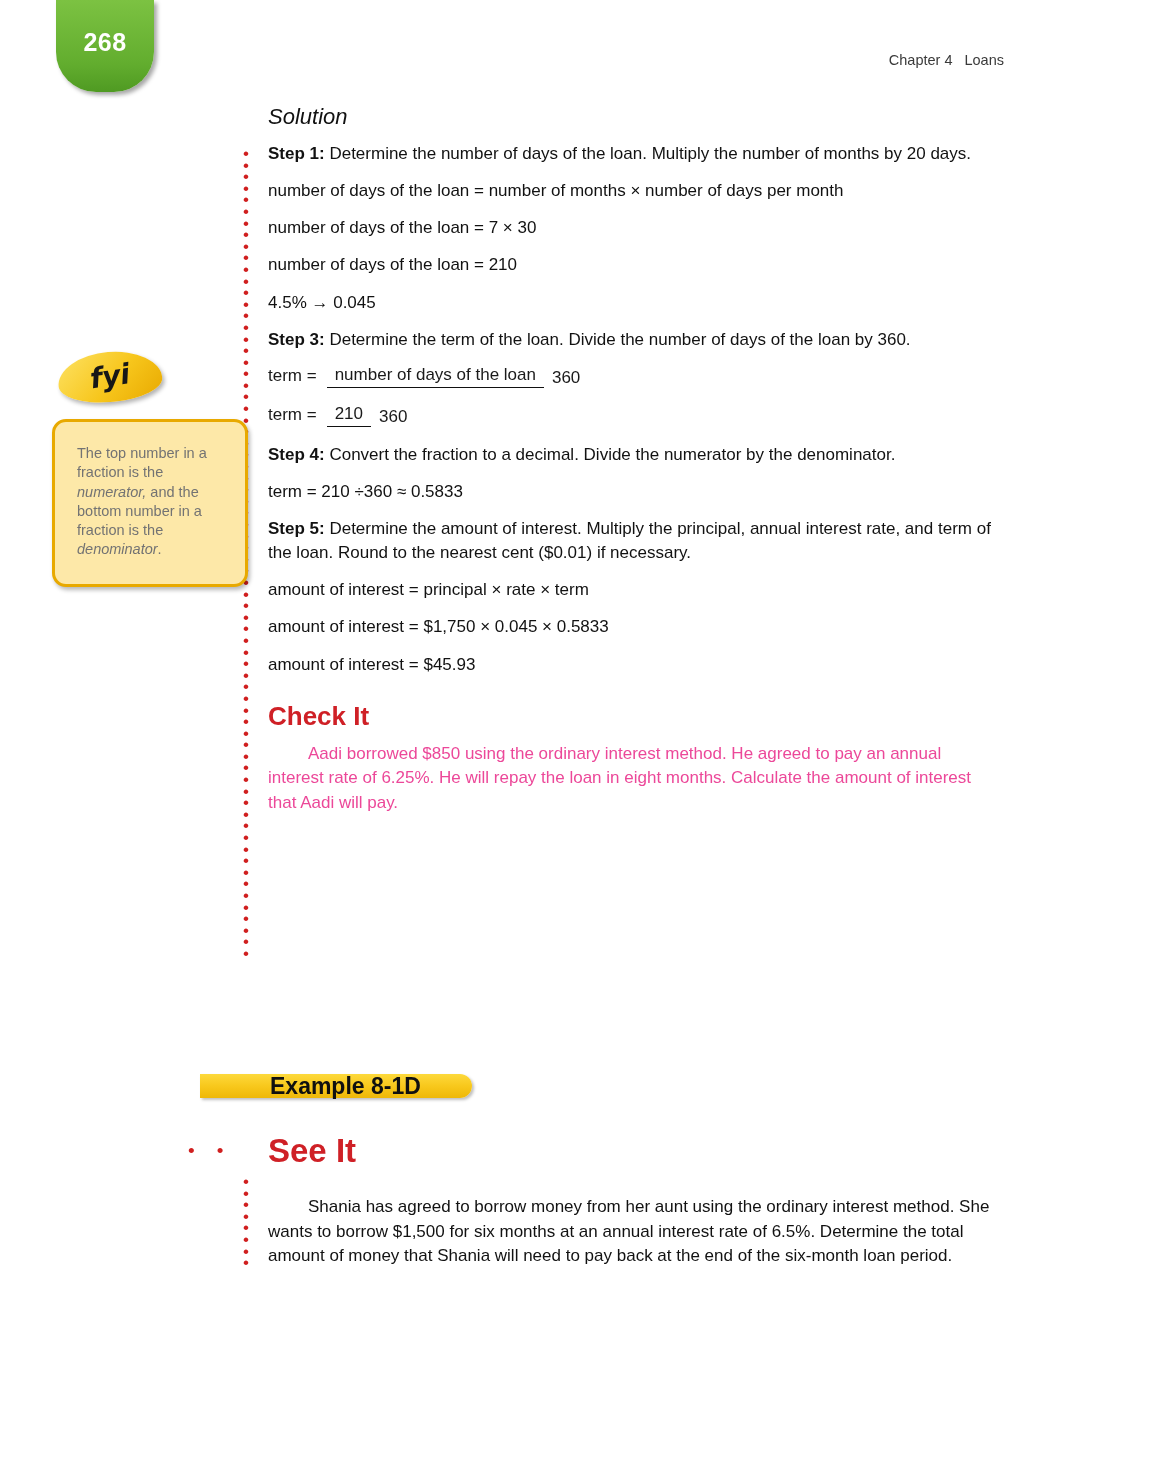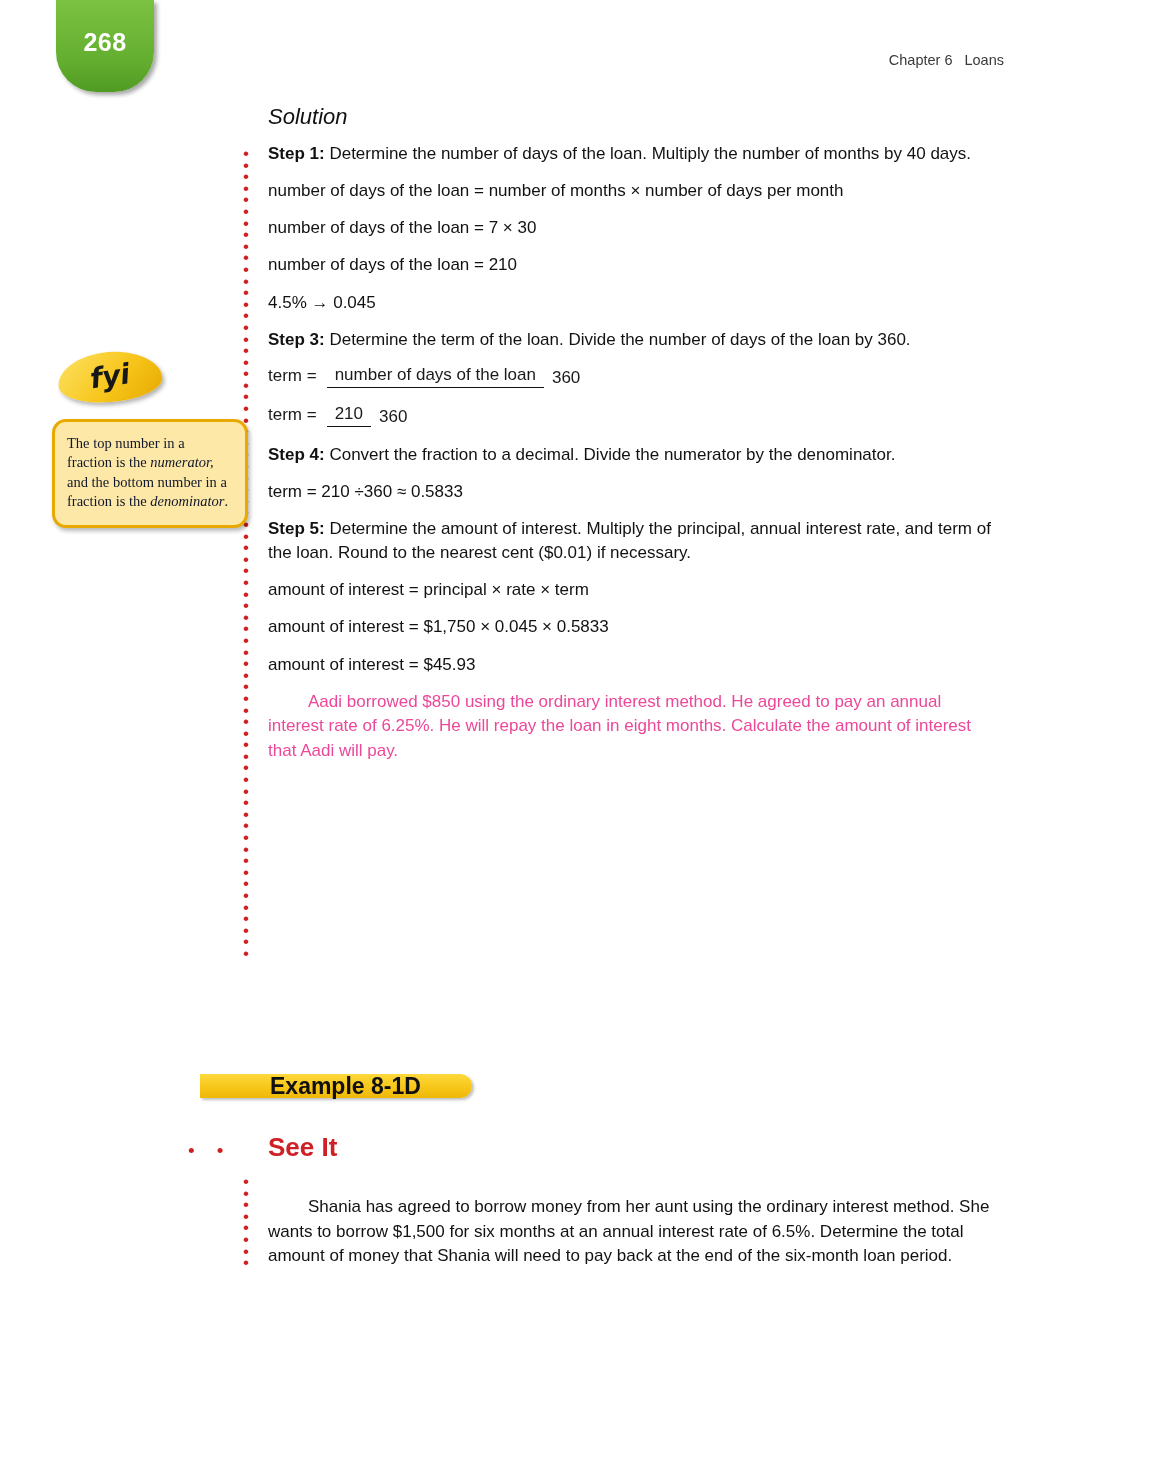--- a/index.html
+++ b/index.html
@@ -87,25 +87,24 @@
     top: 67px;
     width: 166px;
     background: #fde8a8;
     border: 3px solid #e8a900;
     border-radius: 14px;
     padding: 12px 12px 14px 12px;
     box-shadow: 2px 3px 4px rgba(0,0,0,0.28);
     z-index: 2;
   }
   .fyi-box p {
-    margin: 0;
+    margin: 10px;
     font-size: 14.5px;
     line-height: 1.33;
-    color: #0f172a;
-    font-family: Liberation Serif, serif;
+    color: #737373;
   }
   .fyi-box em { font-style: italic; }
 
   
   .dots {
     position: absolute;
     width: 8px;
     color: #d01f1f;
     font-size: 17px;
     line-height: 11.6px;
@@ -199,21 +198,21 @@
     top: 50%;
     transform: translateY(-50%);
     font-size: 23px;
     font-weight: bold;
     color: #101010;
   }
   .see-it {
     position: absolute;
     left: 268px;
     top: 1132px;
-    font-size: 26px;
+    font-size: 33px;
     font-weight: bold;
     color: #cf2026;
   }
   .see-it-body {
     position: absolute;
     left: 268px;
     top: 1178px;
     width: 730px;
     font-size: 17px;
     line-height: 1.45;
@@ -222,21 +221,21 @@
   }
 </style>
 </head>
 <body>
 
 <div class="page-tab">
   <div class="num">268</div>
 </div>
 
 <div class="running-head">
-  <span class="chapter-word">Chapter 6</span><span>Loans</span>
+  <span class="chapter-word">Chapter 4</span><span>Loans</span>
 </div>
 
 <div class="fyi-wrap">
   <div class="fyi-badge">
     <span>fyi</span>
   </div>
   <div class="fyi-box">
     <p><span>The top number in a fraction is the </span><em>numerator,</em><span> and the bottom number in a fraction is the </span><em>denominator</em><span>.</span></p>
   </div>
 </div>
@@ -323,21 +322,21 @@
     <span>•</span>
     <span>•</span>
     <span>•</span>
     <span>•</span>
     <span>•</span>
 </div>
 
 <div class="content">
   <div class="solution-head">Solution</div>
 
-  <p class="para"><b>Step 1:</b><span> Determine the number of days of the loan. Multiply the number of months by 40 days.</span></p>
+  <p class="para"><b>Step 1:</b><span> Determine the number of days of the loan. Multiply the number of months by 20 days.</span></p>
   <p class="para"><span>number of days of the loan = number of months × number of days per month</span></p>
   <p class="para"><span>number of days of the loan = 7 × 30</span></p>
   <p class="para"><span>number of days of the loan = 210</span></p>
   <p class="para"><span>4.5% → 0.045</span></p>
   <p class="para"><b>Step 3:</b><span> Determine the term of the loan. Divide the number of days of the loan by 360.</span></p>
 
   <div class="frac-line">
     <span class="lhs">term =</span>
     <span class="frac">
       <span class="top">number of days of the loan</span>
@@ -353,20 +352,21 @@
     </span>
   </div>
 
   <p class="para"><b>Step 4:</b><span> Convert the fraction to a decimal. Divide the numerator by the denominator.</span></p>
   <p class="para"><span>term = 210 ÷360 ≈ 0.5833</span></p>
   <p class="para"><b>Step 5:</b><span> Determine the amount of interest. Multiply the principal, annual interest rate, and term of the loan. Round to the nearest cent ($0.01) if necessary.</span></p>
   <p class="para"><span>amount of interest = principal × rate × term</span></p>
   <p class="para"><span>amount of interest = $1,750 × 0.045 × 0.5833</span></p>
   <p class="para"><span>amount of interest = $45.93</span></p>
 
+  <div class="check-it">Check It</div>
   <p class="indent-para">Aadi borrowed $850 using the ordinary interest method. He agreed to pay an annual interest rate of 6.25%. He will repay the loan in eight months. Calculate the amount of interest that Aadi will pay.</p>
 </div>
 
 <div class="example-banner">
   <span>Example 8-1D</span>
 </div>
 <div class="see-it">See It</div>
 <p class="see-it-body">Shania has agreed to borrow money from her aunt using the ordinary interest method. She wants to borrow $1,500 for six months at an annual interest rate of 6.5%. Determine the total amount of money that Shania will need to pay back at the end of the six-month loan period.</p>
 
 </body></html>

